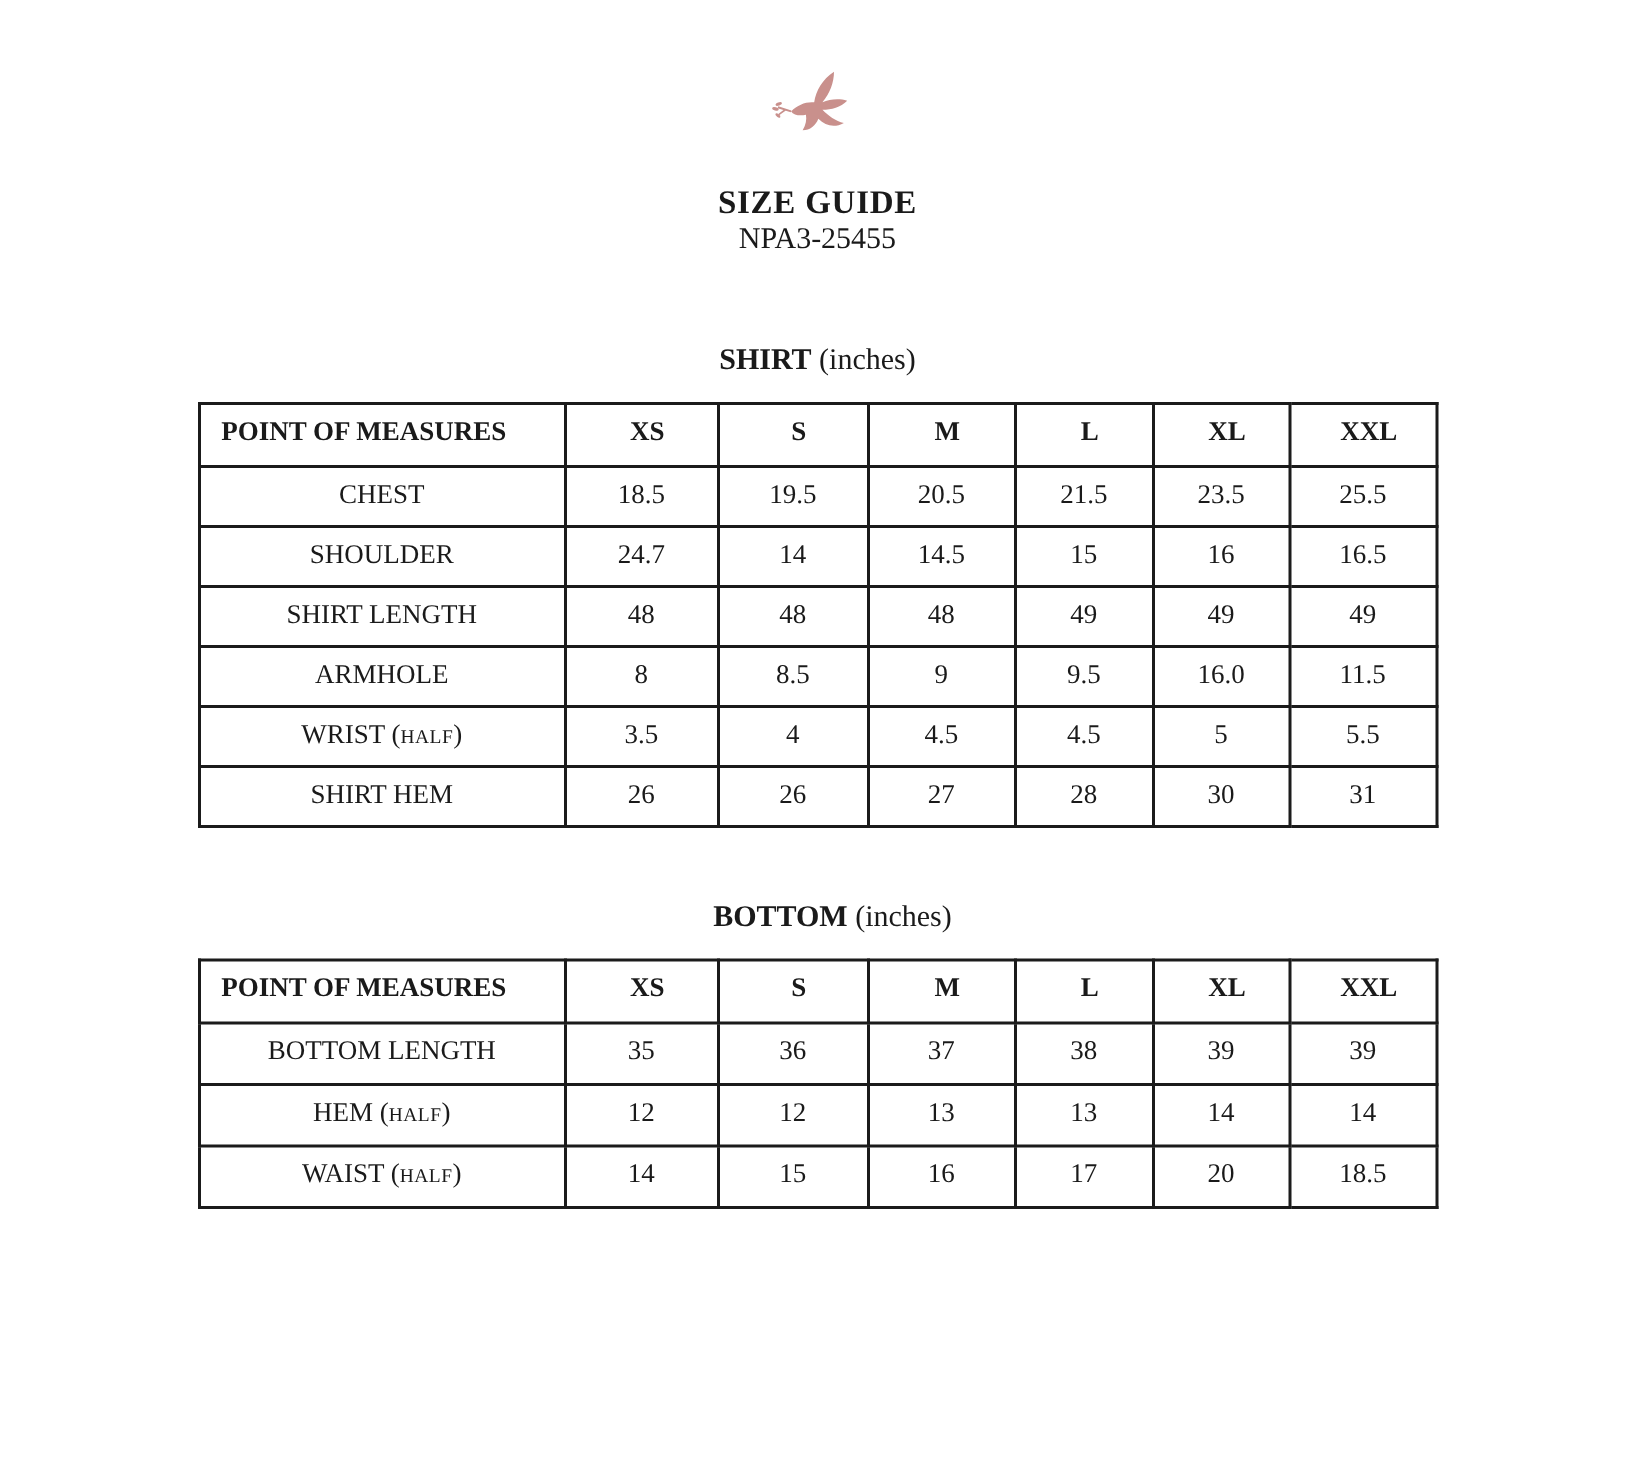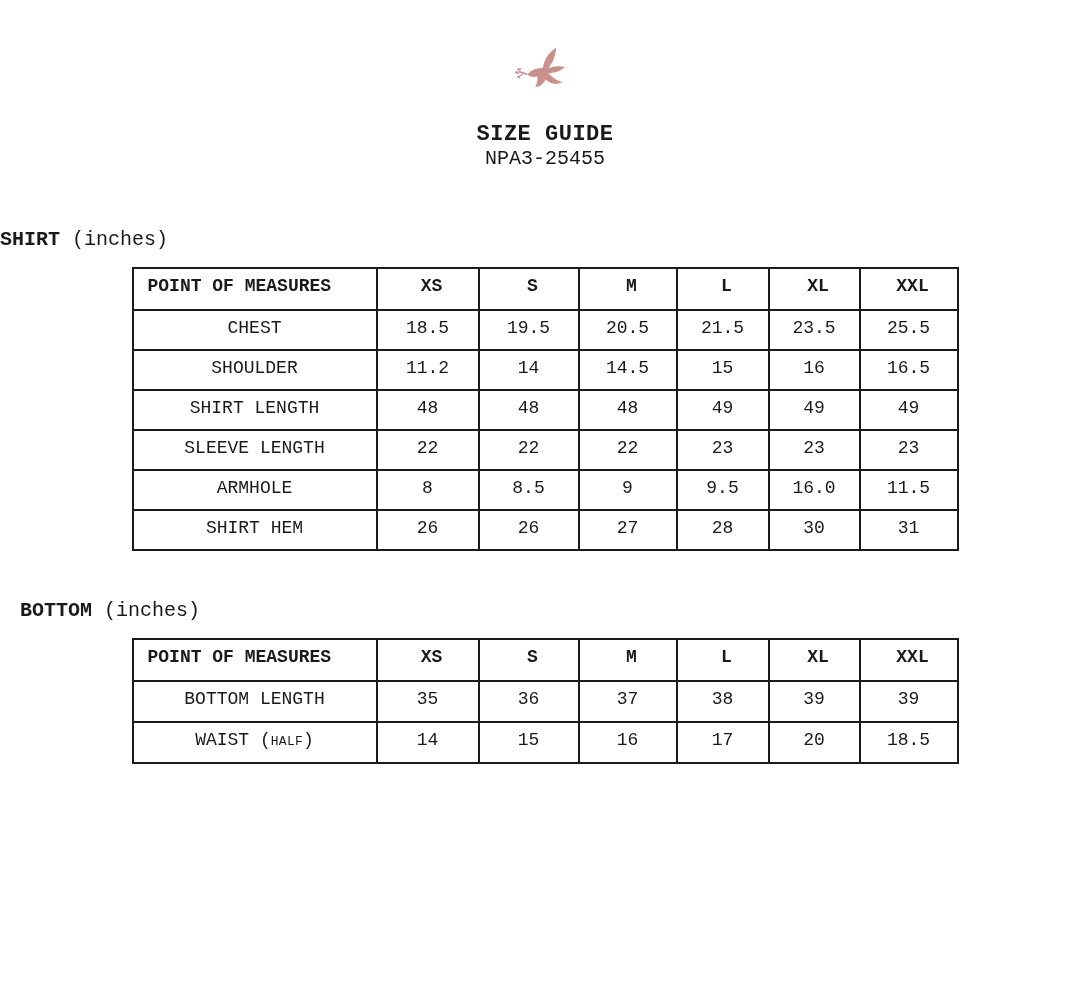--- a/index.html
+++ b/index.html
@@ -1,21 +1,21 @@
 <!DOCTYPE html>
 <html><head>
 <meta charset="utf-8">
 <style>
   html, body { margin: 0; padding: 0; background: #ffffff; }
   .page {
     position: relative;
     width: 1090px;
     height: 910px;
     background: #ffffff;
-    font-family: Liberation Mono, monospace;
+    font-family: Liberation Serif, serif;
     color: #1a1a1a;
     overflow: hidden;
   }
   .logo-wrap {
     padding-top: 44px;
     text-align: center;
   }
   .logo-wrap svg { display: inline-block; }
   .page-title {
     margin: 18px 0 0 0;
@@ -24,21 +24,21 @@
     text-align: center;
     letter-spacing: 0.5px;
   }
   .product-code {
     font-size: 20px;
     text-align: center;
   }
   .section-title {
     margin: 0;
     font-size: 20px;
-    text-align: left;
+    text-align: center;
     font-weight: normal;
   }
   .section-title .sec-name { font-weight: bold; }
   .section-shirt .section-title { margin-top: 58px; }
   .section-bottom .section-title { margin-top: 48px; margin-left: 20px; }
   .size-table {
     border-collapse: collapse;
     table-layout: fixed;
     width: 825px;
     margin: 16px auto 0 auto;
@@ -132,53 +132,53 @@
             <td>CHEST</td>
             <td>18.5</td>
             <td>19.5</td>
             <td>20.5</td>
             <td>21.5</td>
             <td>23.5</td>
             <td>25.5</td>
           </tr>
           <tr>
             <td>SHOULDER</td>
-            <td>11.2</td>
+            <td>24.7</td>
             <td>14</td>
             <td>14.5</td>
             <td>15</td>
             <td>16</td>
             <td>16.5</td>
           </tr>
           <tr>
             <td>SHIRT LENGTH</td>
             <td>48</td>
             <td>48</td>
             <td>48</td>
             <td>49</td>
             <td>49</td>
             <td>49</td>
           </tr>
           <tr>
-            <td>SLEEVE LENGTH</td>
-            <td>22</td>
-            <td>22</td>
-            <td>22</td>
-            <td>23</td>
-            <td>23</td>
-            <td>23</td>
-          </tr>
-          <tr>
             <td>ARMHOLE</td>
             <td>8</td>
             <td>8.5</td>
             <td>9</td>
             <td>9.5</td>
             <td>16.0</td>
             <td>11.5</td>
+          </tr>
+          <tr>
+            <td>WRIST (<span class="sc">HALF</span>)</td>
+            <td>3.5</td>
+            <td>4</td>
+            <td>4.5</td>
+            <td>4.5</td>
+            <td>5</td>
+            <td>5.5</td>
           </tr>
           <tr>
             <td>SHIRT HEM</td>
             <td>26</td>
             <td>26</td>
             <td>27</td>
             <td>28</td>
             <td>30</td>
             <td>31</td>
           </tr>
@@ -216,20 +216,29 @@
           <tr>
             <td>BOTTOM LENGTH</td>
             <td>35</td>
             <td>36</td>
             <td>37</td>
             <td>38</td>
             <td>39</td>
             <td>39</td>
           </tr>
           <tr>
+            <td>HEM (<span class="sc">HALF</span>)</td>
+            <td>12</td>
+            <td>12</td>
+            <td>13</td>
+            <td>13</td>
+            <td>14</td>
+            <td>14</td>
+          </tr>
+          <tr>
             <td>WAIST (<span class="sc">HALF</span>)</td>
             <td>14</td>
             <td>15</td>
             <td>16</td>
             <td>17</td>
             <td>20</td>
             <td>18.5</td>
           </tr>
         </tbody>
       </table>

